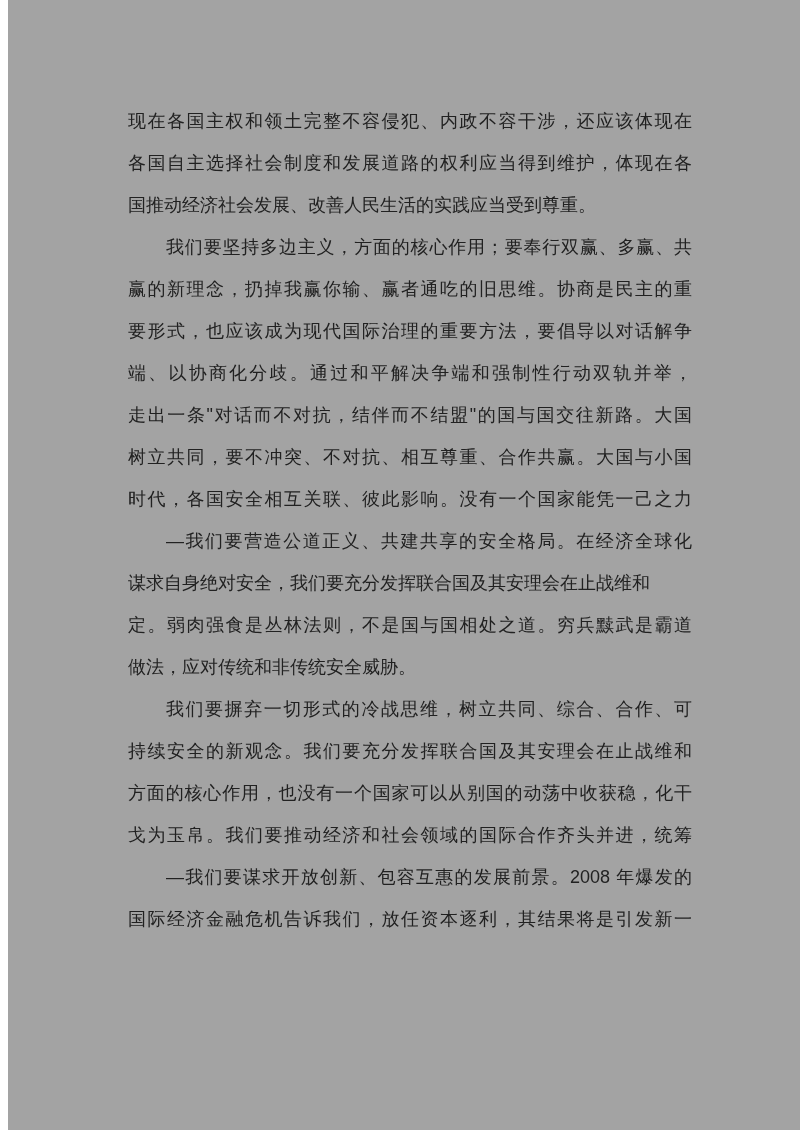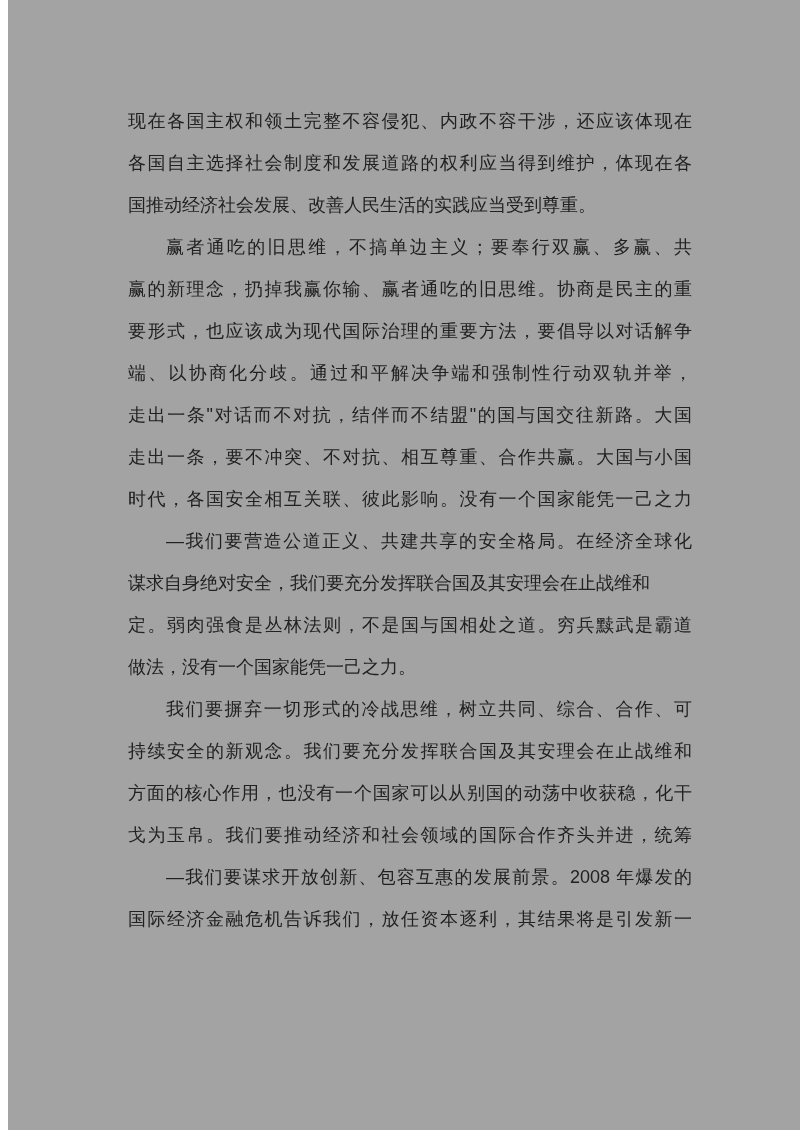--- a/index.html
+++ b/index.html
@@ -52,34 +52,34 @@
 <div class="page">
   <div class="textblock">
 
     <div class="para">
       <div class="line">现在各国主权和领土完整不容侵犯、内政不容干涉，还应该体现在</div>
       <div class="line">各国自主选择社会制度和发展道路的权利应当得到维护，体现在各</div>
       <div class="line left">国推动经济社会发展、改善人民生活的实践应当受到尊重。</div>
     </div>
 
     <div class="para">
-      <div class="line indent">赢者通吃的旧思维，不搞单边主义；要奉行双赢、多赢、共</div>
+      <div class="line indent">我们要坚持多边主义，方面的核心作用；要奉行双赢、多赢、共</div>
       <div class="line">赢的新理念，扔掉我赢你输、赢者通吃的旧思维。协商是民主的重</div>
       <div class="line">要形式，也应该成为现代国际治理的重要方法，要倡导以对话解争</div>
       <div class="line">端、以协商化分歧。通过和平解决争端和强制性行动双轨并举，</div>
       <div class="line">走出一条"对话而不对抗，结伴而不结盟"的国与国交往新路。大国</div>
-      <div class="line">走出一条，要不冲突、不对抗、相互尊重、合作共赢。大国与小国</div>
+      <div class="line">树立共同，要不冲突、不对抗、相互尊重、合作共赢。大国与小国</div>
     </div>
 
     <div class="para">
       <div class="line">时代，各国安全相互关联、彼此影响。没有一个国家能凭一己之力</div>
       <div class="line indent">—我们要营造公道正义、共建共享的安全格局。在经济全球化</div>
       <div class="line left">谋求自身绝对安全，我们要充分发挥联合国及其安理会在止战维和</div>
       <div class="line">定。弱肉强食是丛林法则，不是国与国相处之道。穷兵黩武是霸道</div>
-      <div class="line left">做法，没有一个国家能凭一己之力。</div>
+      <div class="line left">做法，应对传统和非传统安全威胁。</div>
     </div>
 
     <div class="para">
       <div class="line indent">我们要摒弃一切形式的冷战思维，树立共同、综合、合作、可</div>
       <div class="line">持续安全的新观念。我们要充分发挥联合国及其安理会在止战维和</div>
       <div class="line">方面的核心作用，也没有一个国家可以从别国的动荡中收获稳，化干</div>
       <div class="line">戈为玉帛。我们要推动经济和社会领域的国际合作齐头并进，统筹</div>
     </div>
 
     <div class="para">

